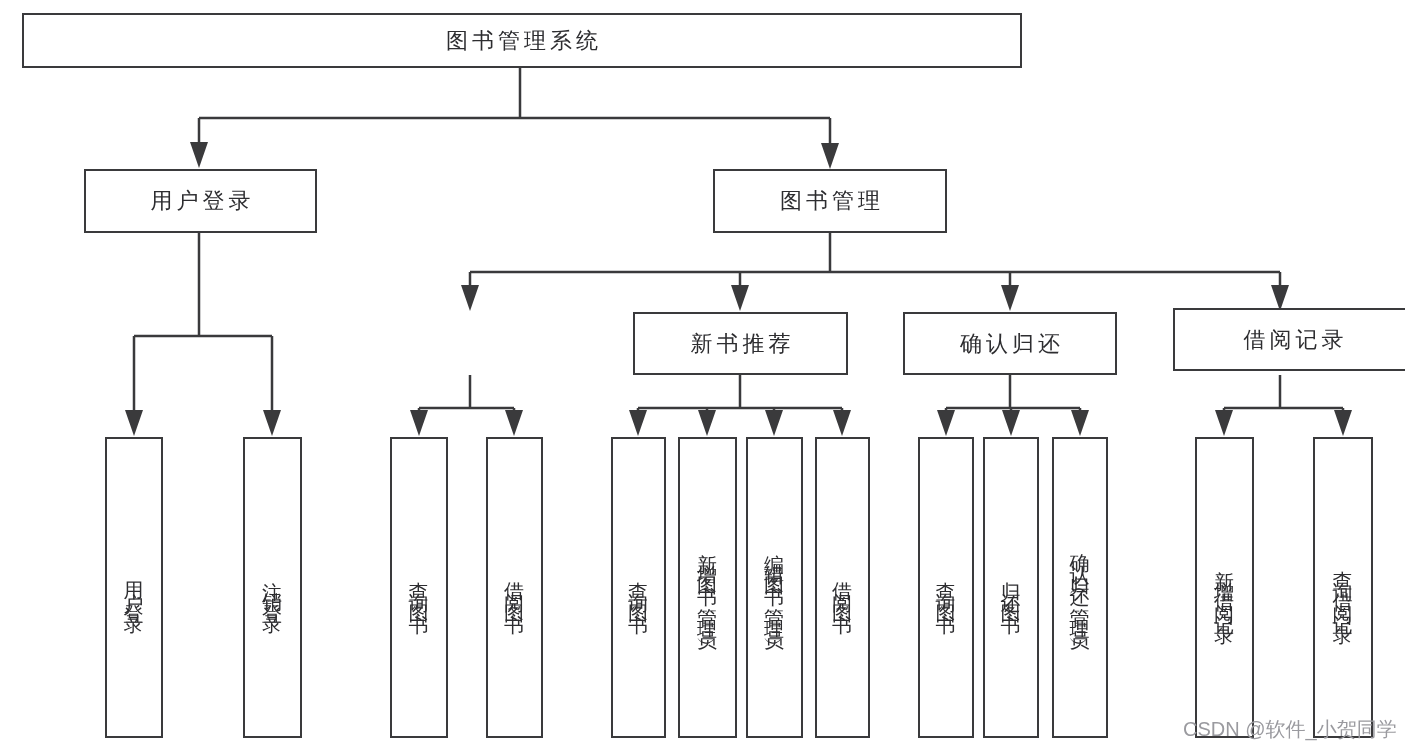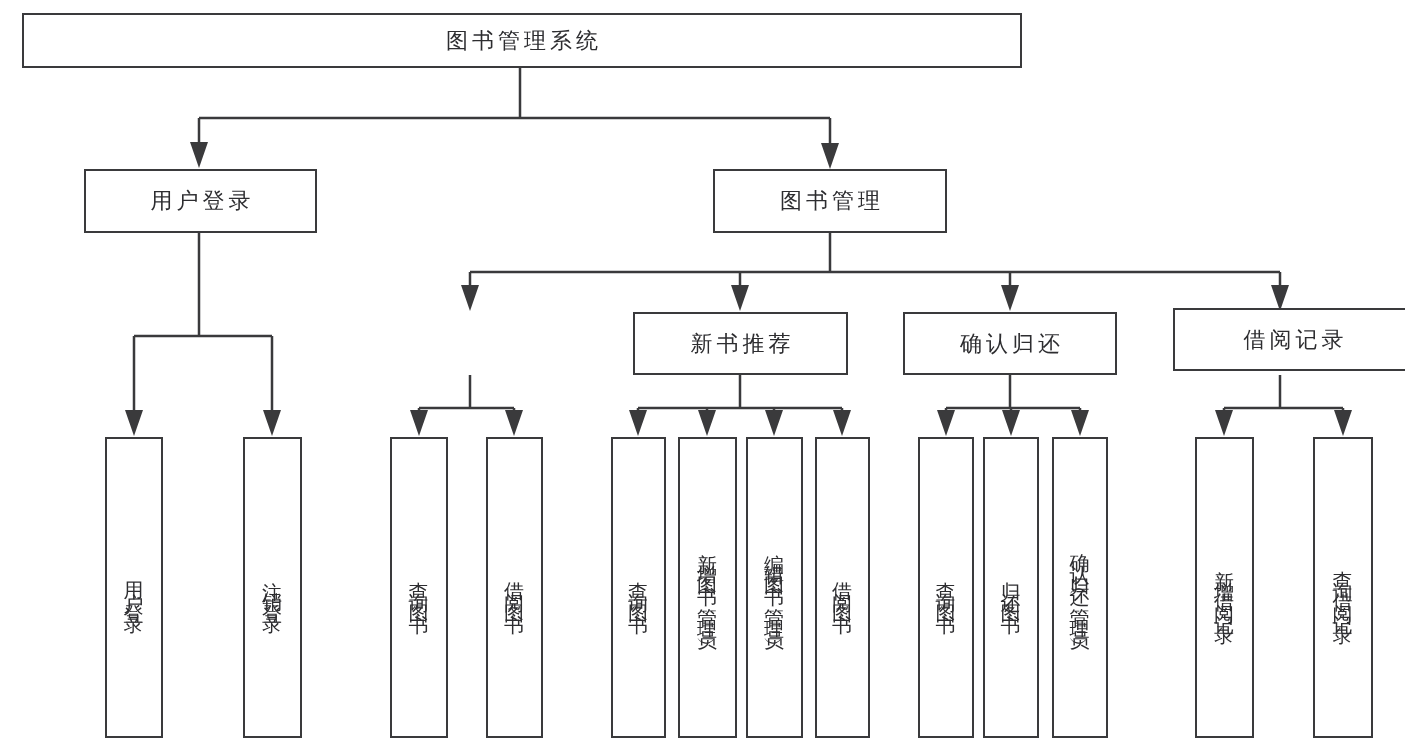--- a/index.html
+++ b/index.html
@@ -136,14 +136,15 @@
     <span class="lbl">确认归还（管理员）</span>
   </div>
 
   <div class="node v" style="left:1195px;top:437px;width:59px;height:301px">
     <span class="lbl">新增借阅记录</span>
   </div>
   <div class="node v" style="left:1313px;top:437px;width:60px;height:301px">
     <span class="lbl">查询借阅记录</span>
   </div>
 
+  <div class="watermark">CSDN @软件_小贺同学</div>
 
 </div>
 
 </body></html>

